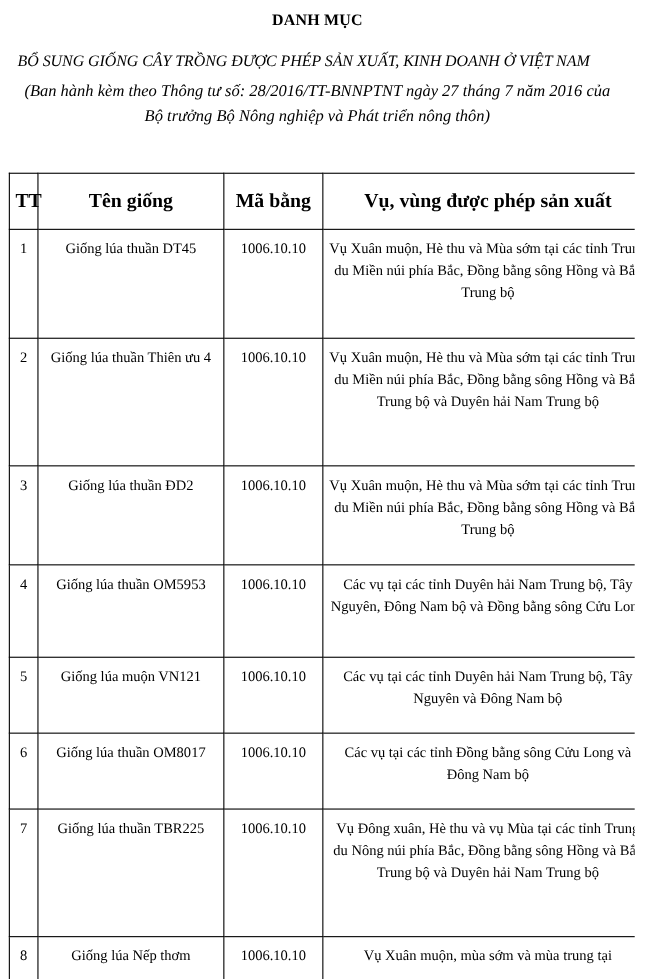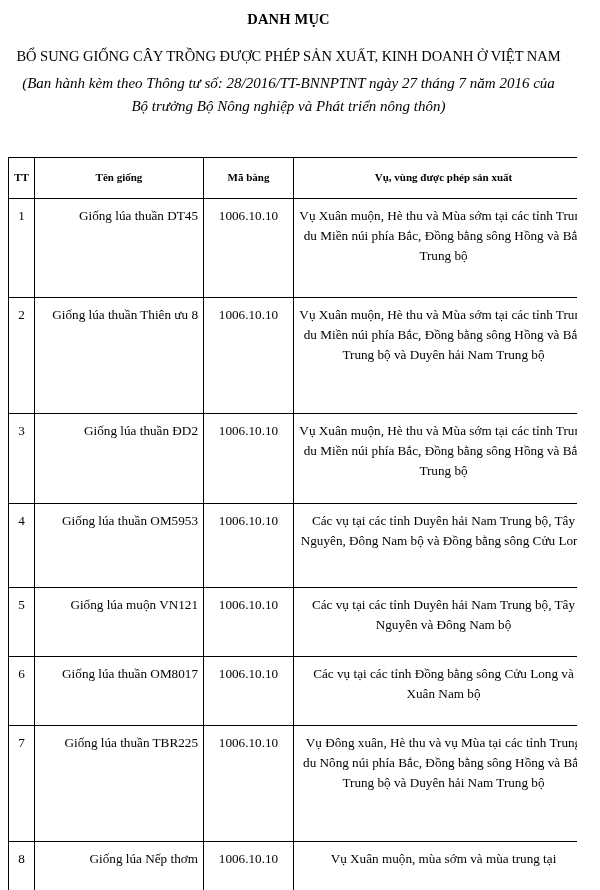--- a/index.html
+++ b/index.html
@@ -33,26 +33,26 @@
   .doc-kicker {
     text-align: center;
     font-weight: bold;
     font-size: 14.5px;
     letter-spacing: 0.2px;
     margin-top: 11px;
     line-height: 1.2;
   }
 
   .doc-title {
-    text-align: center;
     font-size: 14.5px;
     line-height: 1.62;
     margin-top: 17px;
     letter-spacing: -0.05px;
     padding: 0 2px;
+    font-style: italic;
   }
 
   .doc-subtitle {
     text-align: center;
     font-style: italic;
     font-size: 15px;
     line-height: 1.57;
     margin-top: 3px;
     padding: 0 4px;
   }
@@ -81,34 +81,34 @@
   table.listing td {
     border: 1px solid #000000;
     vertical-align: top;
     padding: 7px 5px 9px 5px;
     line-height: 1.52;
   }
 
   table.listing thead th {
     text-align: center;
     font-weight: bold;
-    font-size: 11px;
+    font-size: 18px;
     padding-top: 11px;
     padding-bottom: 12px;
     vertical-align: middle;
   }
 
   td.cell-tt {
     text-align: center;
     padding-left: 2px;
     padding-right: 2px;
   }
 
   td.cell-name {
-    text-align: right;
+    text-align: center;
     padding-left: 6px;
   }
 
   td.cell-code {
     text-align: center;
     padding-left: 2px;
     padding-right: 2px;
     white-space: nowrap;
   }
 
@@ -160,21 +160,21 @@
       </thead>
       <tbody id="table-body">
           <tr data-row="1">
             <td class="cell-tt">1</td>
             <td class="cell-name">Giống lúa thuần DT45</td>
             <td class="cell-code">1006.10.10</td>
             <td class="cell-desc">Vụ Xuân muộn, Hè thu và Mùa sớm tại các tỉnh Trung du Miền núi phía Bắc, Đồng bằng sông Hồng và Bắc Trung bộ</td>
           </tr>
           <tr data-row="2">
             <td class="cell-tt">2</td>
-            <td class="cell-name">Giống lúa thuần Thiên ưu 8</td>
+            <td class="cell-name">Giống lúa thuần Thiên ưu 4</td>
             <td class="cell-code">1006.10.10</td>
             <td class="cell-desc">Vụ Xuân muộn, Hè thu và Mùa sớm tại các tỉnh Trung du Miền núi phía Bắc, Đồng bằng sông Hồng và Bắc Trung bộ và Duyên hải Nam Trung bộ</td>
           </tr>
           <tr data-row="3">
             <td class="cell-tt">3</td>
             <td class="cell-name">Giống lúa thuần ĐD2</td>
             <td class="cell-code">1006.10.10</td>
             <td class="cell-desc">Vụ Xuân muộn, Hè thu và Mùa sớm tại các tỉnh Trung du Miền núi phía Bắc, Đồng bằng sông Hồng và Bắc Trung bộ</td>
           </tr>
           <tr data-row="4">
@@ -186,21 +186,21 @@
           <tr data-row="5">
             <td class="cell-tt">5</td>
             <td class="cell-name">Giống lúa muộn VN121</td>
             <td class="cell-code">1006.10.10</td>
             <td class="cell-desc">Các vụ tại các tỉnh Duyên hải Nam Trung bộ, Tây Nguyên và Đông Nam bộ</td>
           </tr>
           <tr data-row="6">
             <td class="cell-tt">6</td>
             <td class="cell-name">Giống lúa thuần OM8017</td>
             <td class="cell-code">1006.10.10</td>
-            <td class="cell-desc">Các vụ tại các tỉnh Đồng bằng sông Cửu Long và Xuân Nam bộ</td>
+            <td class="cell-desc">Các vụ tại các tỉnh Đồng bằng sông Cửu Long và Đông Nam bộ</td>
           </tr>
           <tr data-row="7">
             <td class="cell-tt">7</td>
             <td class="cell-name">Giống lúa thuần TBR225</td>
             <td class="cell-code">1006.10.10</td>
             <td class="cell-desc">Vụ Đông xuân, Hè thu và vụ Mùa tại các tỉnh Trung du Nông núi phía Bắc, Đồng bằng sông Hồng và Bắc Trung bộ và Duyên hải Nam Trung bộ</td>
           </tr>
           <tr data-row="8">
             <td class="cell-tt">8</td>
             <td class="cell-name">Giống lúa Nếp thơm</td>

